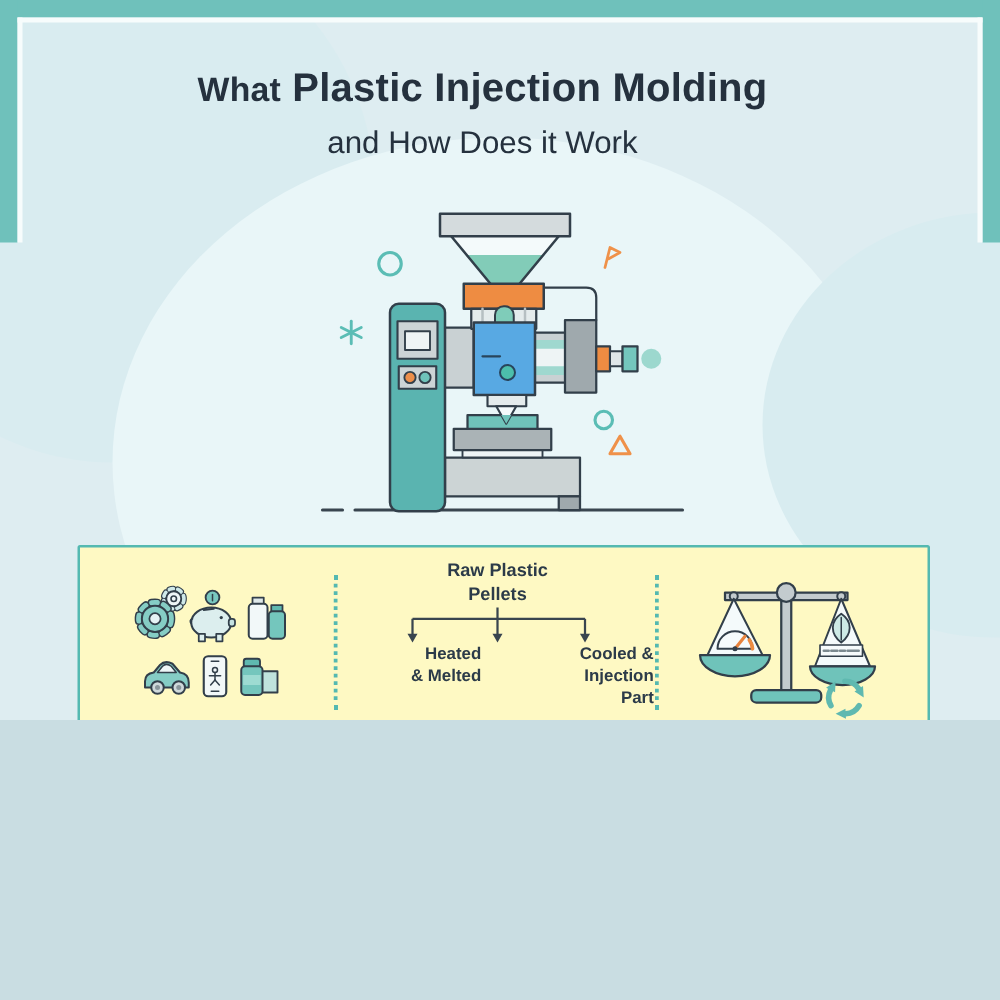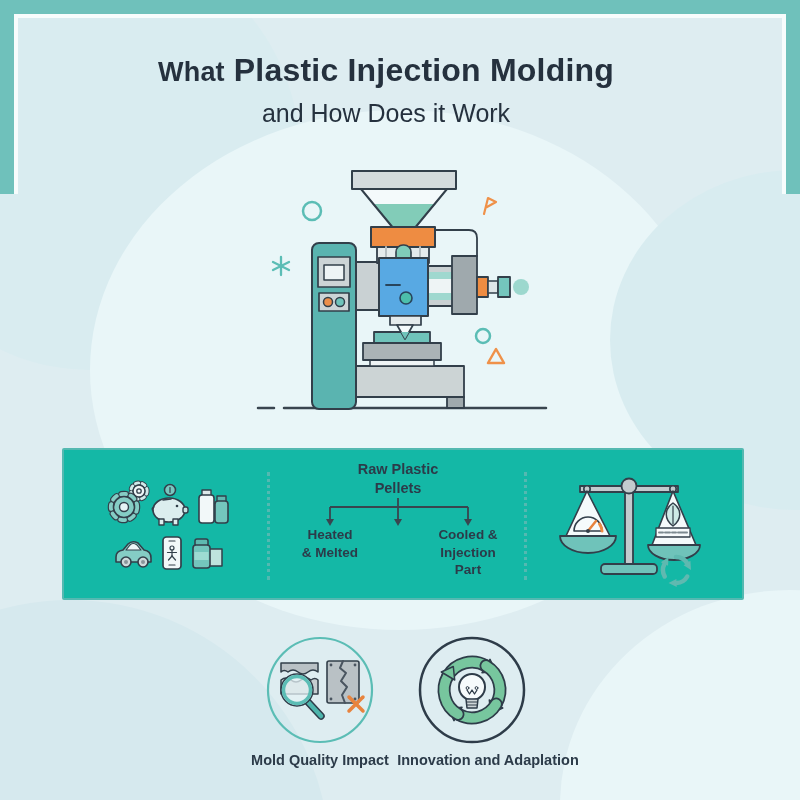--- a/index.html
+++ b/index.html
@@ -1,17 +1,17 @@
 <!DOCTYPE html>
 <html><head>
 <meta charset="utf-8">
 <style>
   html,body{margin:0;padding:0;background:#c9dde2;}
   #page{
-    position:relative;width:800px;height:800px;overflow:hidden;
+    position:relative;width:800px;height:576px;overflow:hidden;
     background:#deedf1;
     font-family:"Liberation Sans","DejaVu Sans",sans-serif;
     color:#25313e;
   }
   .abs{position:absolute;}
   .blob{position:absolute;border-radius:50%;}
   .blob1{left:90px;top:110px;width:620px;height:520px;background:#e9f6f8;}
   .blob5{left:-120px;top:-60px;width:420px;height:430px;background:#d9ecf0;}
   .blob3{left:610px;top:170px;width:370px;height:340px;background:#d8ecf0;}
   .blob2{left:-190px;top:600px;width:520px;height:520px;background:#d6e9ee;}
@@ -29,29 +29,29 @@
 
   
   .header{left:0;top:50px;width:800px;text-align:center;padding-right:28px;box-sizing:border-box;}
   .title-line{line-height:40px;white-space:nowrap;}
   .t-small{font-size:27px;font-weight:700;letter-spacing:.2px;}
   .t-big{font-size:32px;font-weight:700;letter-spacing:.2px;margin-left:9px;}
   .subtitle{font-size:25px;font-weight:400;line-height:34px;}
 
   
   .panel{
-    left:62px;top:448px;width:678px;height:148px;
-    background:#14b8a6;border:2px solid #54b9b1;border-radius:2px;
+    left:62px;top:436px;width:678px;height:148px;
+    background:#fef9c3;border:2px solid #54b9b1;border-radius:2px;
   }
   .divider{border-left:3px dotted #54b9b1;width:0;height:108px;top:22px;}
   .div1{left:203px;} .div2{left:460px;}
 
   .flow-root{left:274px;top:10px;width:120px;text-align:center;
     font-size:14.5px;font-weight:700;line-height:19px;color:#2c3b49;}
-  .flow-col{top:76px;width:110px;text-align:center;font-size:13.5px;font-weight:700;
+  .flow-col{top:76px;width:110px;text-align:right;font-size:13.5px;font-weight:700;
     line-height:17.5px;color:#2c3b49;}
   .flow-col span{display:block;}
   .fc1{left:211px;} .fc2{left:276px;} .fc3{left:349px;}
 
   .footer-label{top:752px;width:200px;text-align:center;font-size:14.5px;
     font-weight:700;color:#2c3b49;}
   .fl1{left:220px;} .fl2{left:388px;}
 
   svg{display:block;overflow:visible;}
 </style>

